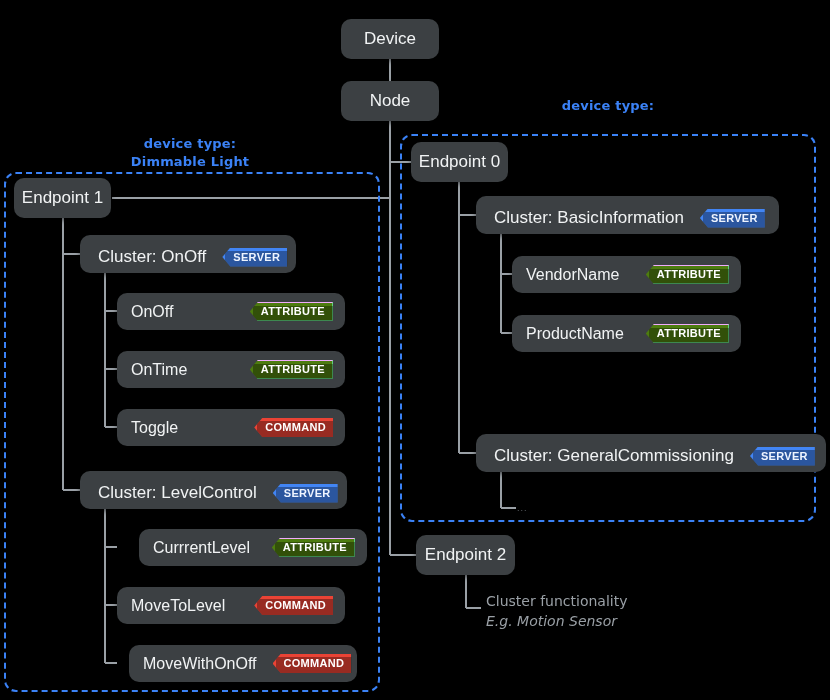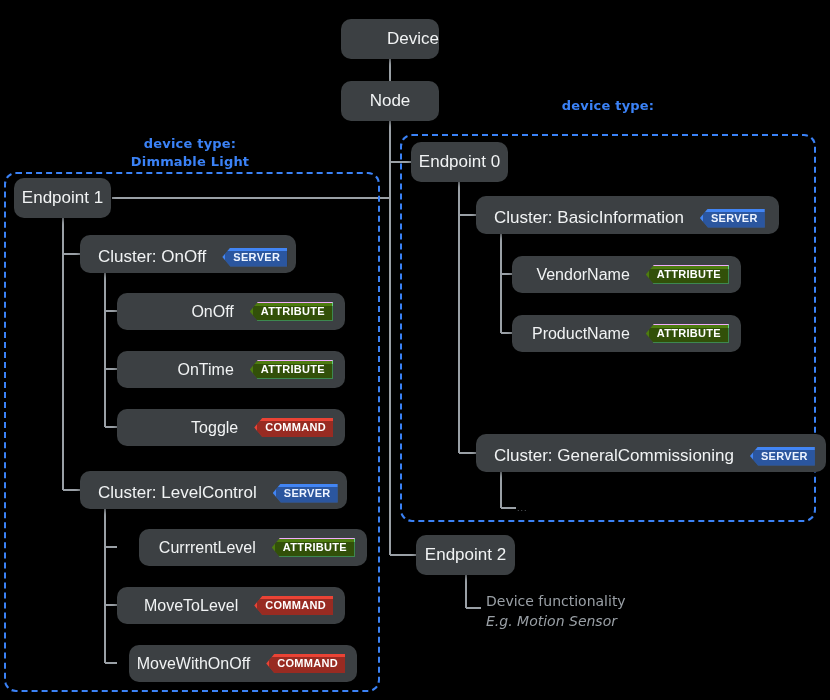--- a/index.html
+++ b/index.html
@@ -90,21 +90,21 @@
   .node.cluster {
     padding: 6px 14px 0 18px;
     justify-content: flex-start;
     gap: 16px;
   }
   .node.cluster .node-label { font-size: 17px; }
 
   
   .node.leaf {
     padding: 0 12px 0 14px;
-    justify-content: flex-end;
+    justify-content: space-between;
     gap: 16px;
   }
   .node.leaf .node-label { font-size: 16px; }
 
   
   .badge {
     display: inline-flex;
     align-items: center;
     justify-content: center;
     height: 19px;
@@ -219,21 +219,21 @@
   <div class="group-label" style="left:508px; top:97px; width:200px;">
     <span class="kind">device type:</span>
   </div>
 
   <div class="group-frame" style="left:4px; top:172px; width:376px; height:520px;"></div>
   <div class="group-label" style="left:70px; top:135px; width:240px;">
     <span class="kind">device type:</span>
     <span class="name">Dimmable Light</span>
   </div>
 
-  <div class="node center" style="left:341px; top:19px; width:98px; height:40px;justify-content:flex-end;">
+  <div class="node center" style="left:341px; top:19px; width:98px; height:40px;">
     <span class="node-label">Device</span>
   </div>
 
   <div class="node center" style="left:341px; top:81px; width:98px; height:40px;">
     <span class="node-label">Node</span>
   </div>
 
   <div class="node plain" style="left:411px; top:142px; width:97px; height:40px;">
     <span class="node-label">Endpoint 0</span>
   </div>
@@ -302,17 +302,17 @@
   <div class="node leaf" style="left:129px; top:645px; width:228px; height:37px;">
     <span class="node-label">MoveWithOnOff</span>
     <span class="badge command badge-shadow">COMMAND</span>
   </div>
 
   <div class="node plain" style="left:416px; top:535px; width:99px; height:40px;">
     <span class="node-label">Endpoint 2</span>
   </div>
 
   <div class="note" style="left:486px; top:591px;">
-    <span>Device functionality</span>
+    <span>Cluster functionality</span>
     <span class="line2">E.g. Motion Sensor</span>
   </div>
 
 </div>
 
 </body></html>

